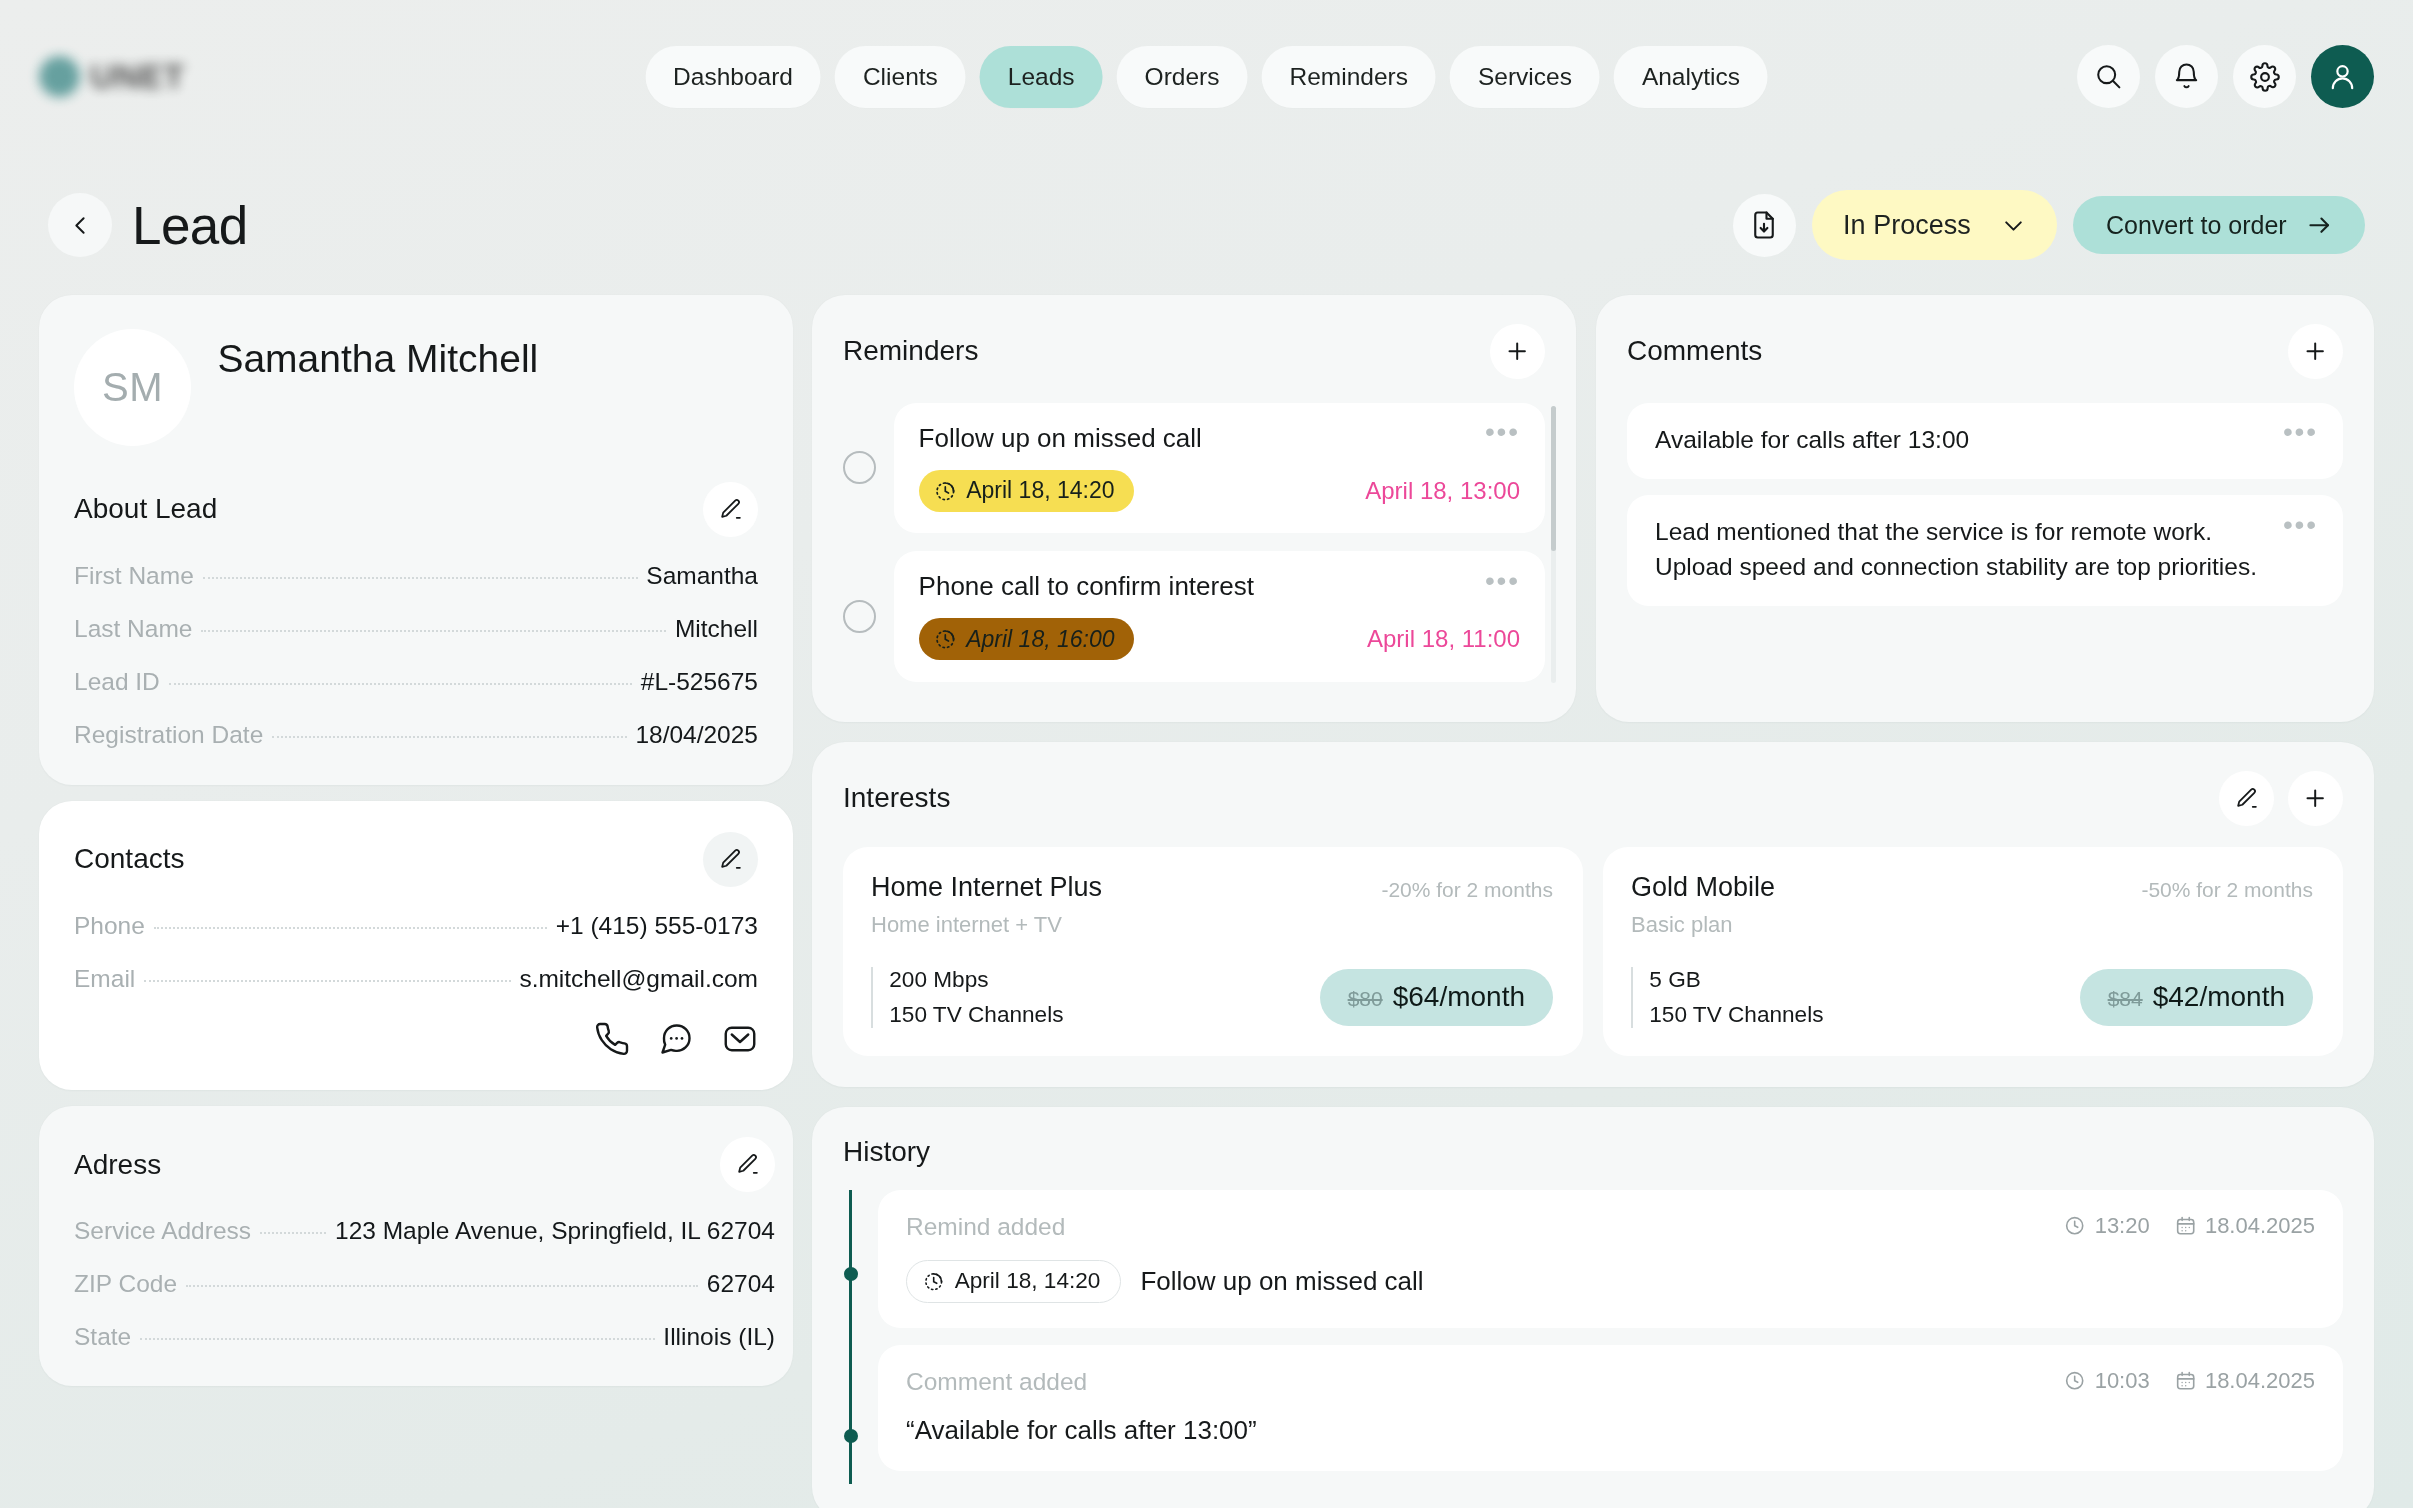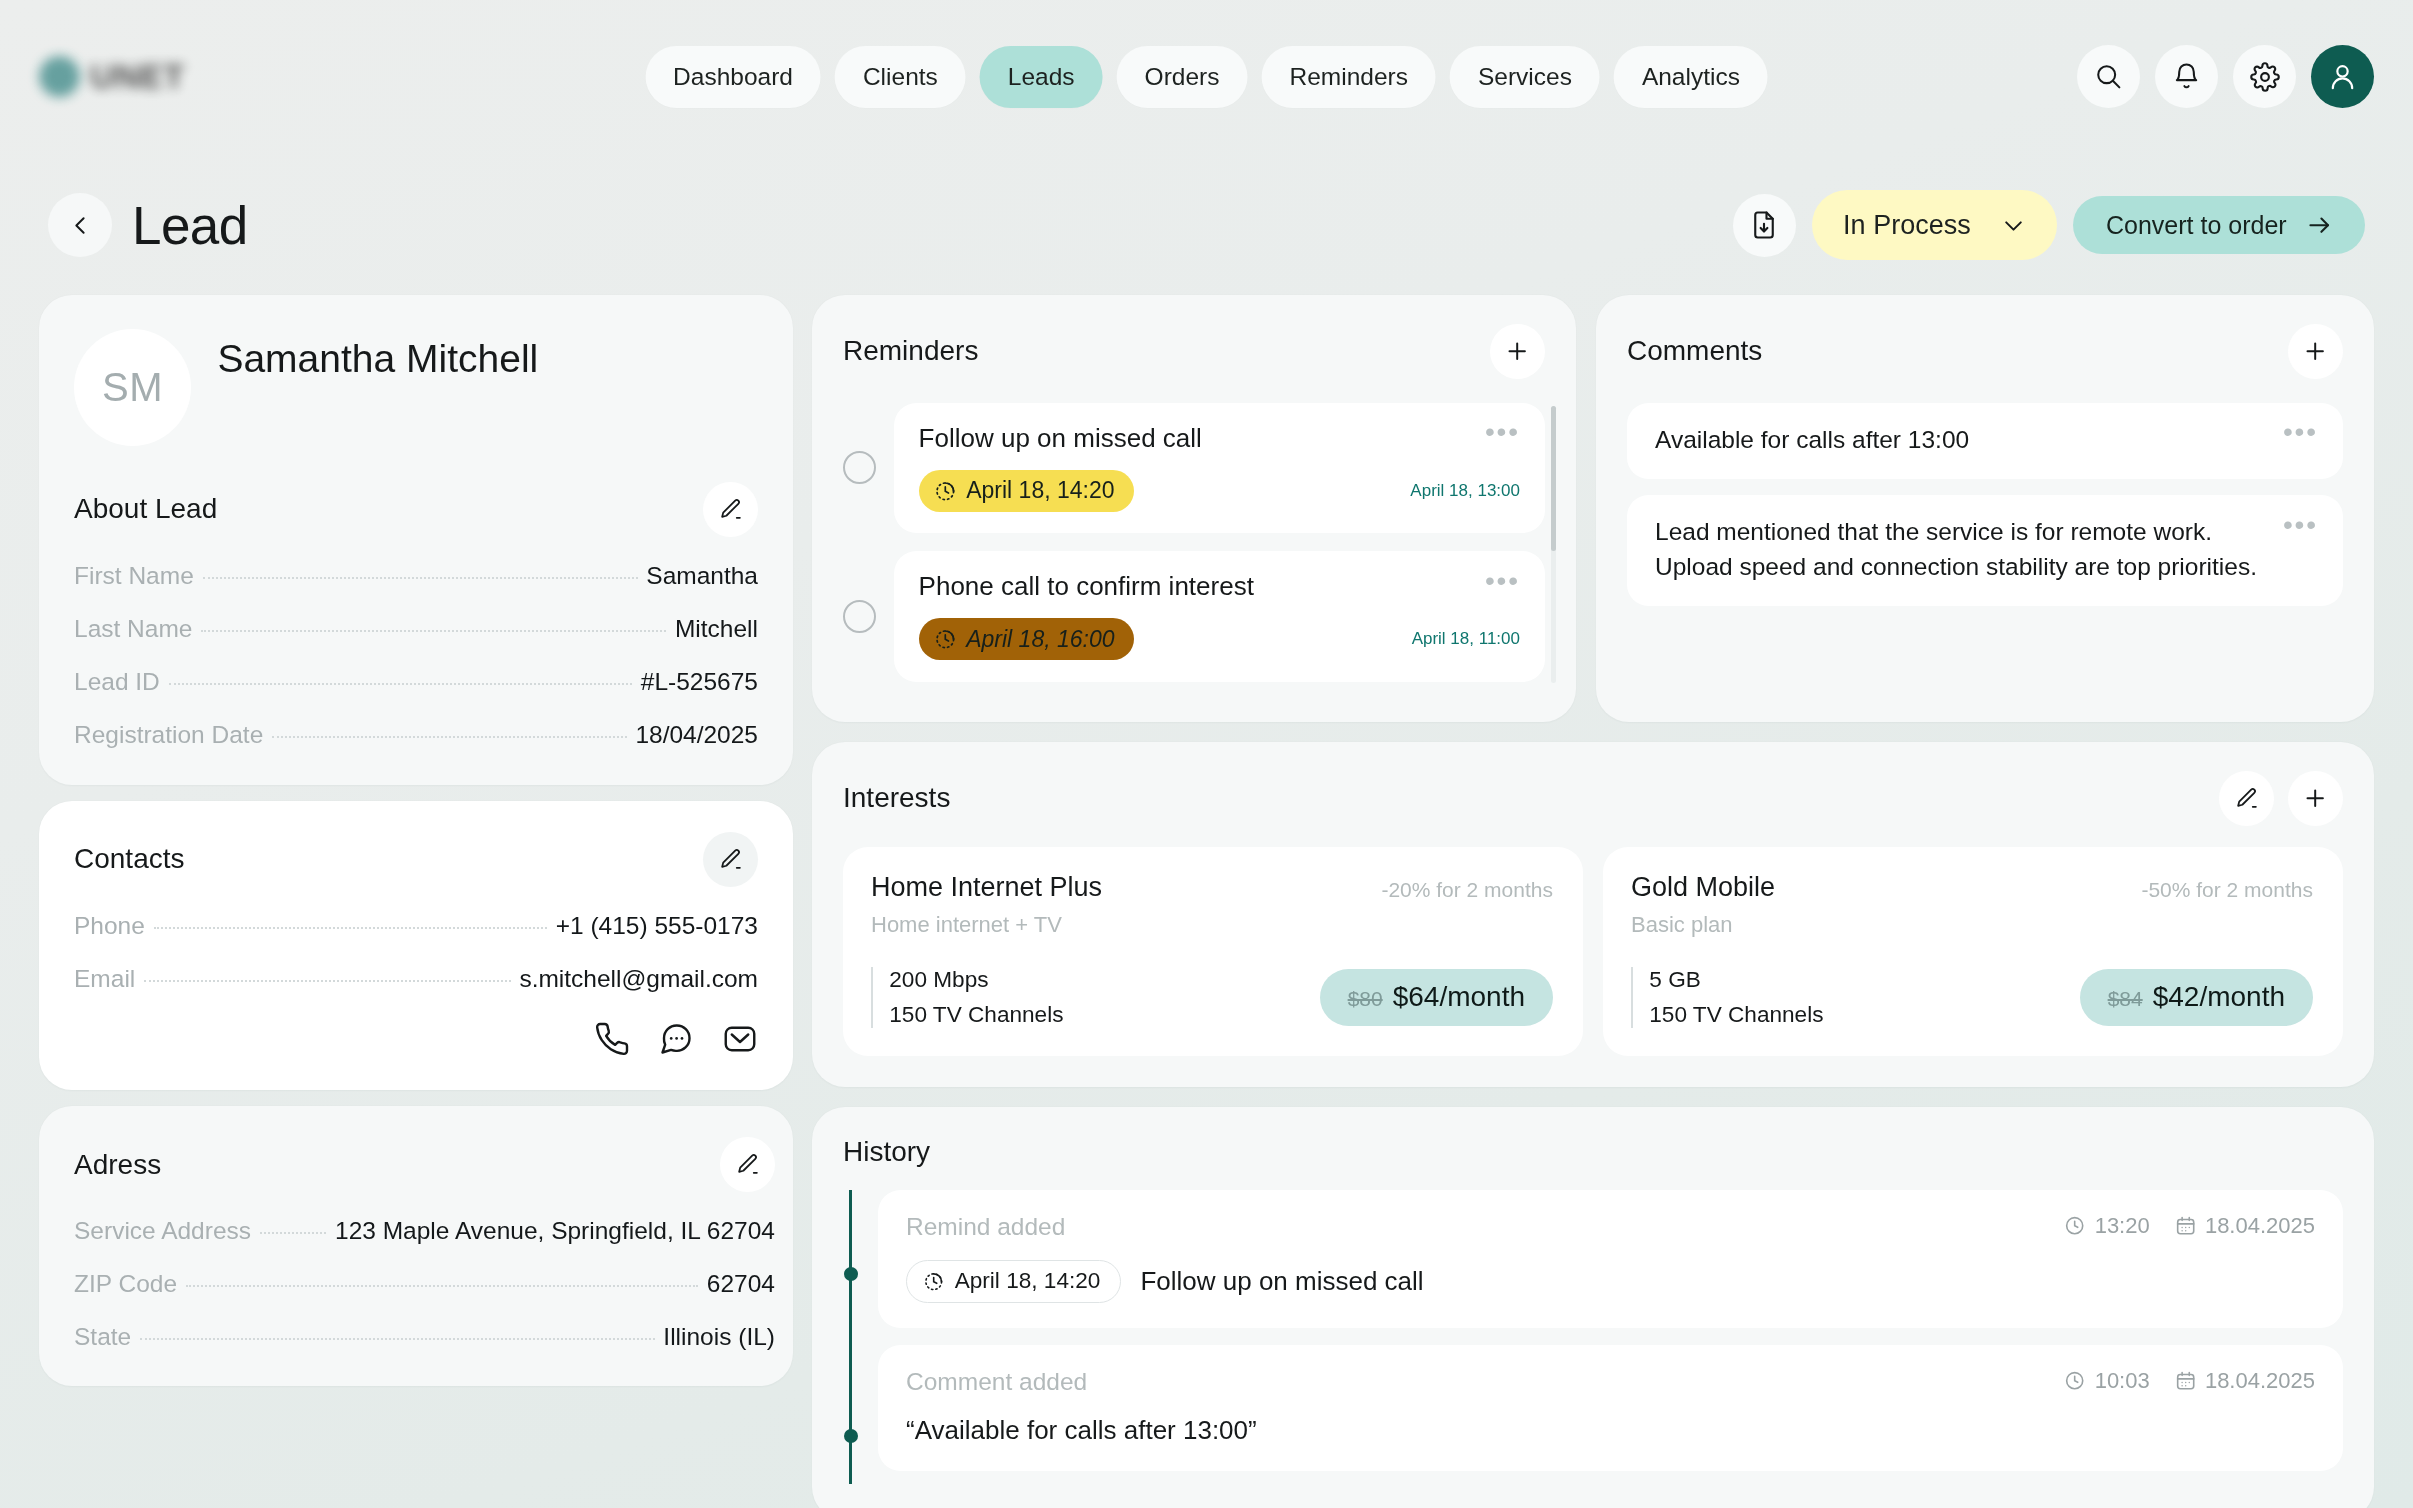--- a/index.html
+++ b/index.html
@@ -201,21 +201,21 @@
   .rem-title { font-size: 26px; color: #16191a; }
   .dots-btn { color: #b9c0c2; font-size: 28px; line-height: .4; letter-spacing: 1.9px; cursor: pointer; padding-top: 3.8px;}
   .rem-bot { display: flex; align-items: center; justify-content: space-between; margin-top: 16.3px; }
   .time-pill {
     display: inline-flex; align-items: center; gap: 10px;
     border-radius: 628px; padding: 7.5px 19px 7.5px 15px;
     font-size: 23px; color: #17201b;
   }
   .time-pill.yellow { background: #f6de52; }
   .time-pill.green  { background: #a16207; font-style: italic; }
-  .rem-meta { font-size: 17px; color: #0f766e; }
+  .rem-meta { font-size: 24px; color: #ec4899; }
 
   .scrollbar {
     position: absolute; right: -11.3px; top: 3.8px;
     width: 5.7px; height: 277px; border-radius: 3.8px; background: #eaeeee;
   }
   .scrollbar .thumb {
     width: 5.7px; height: 145px; border-radius: 3.8px; background: #c5cccd;
   }
 
   .cmt-list { margin-top: 24px; display: flex; flex-direction: column; gap: 16.3px; }

